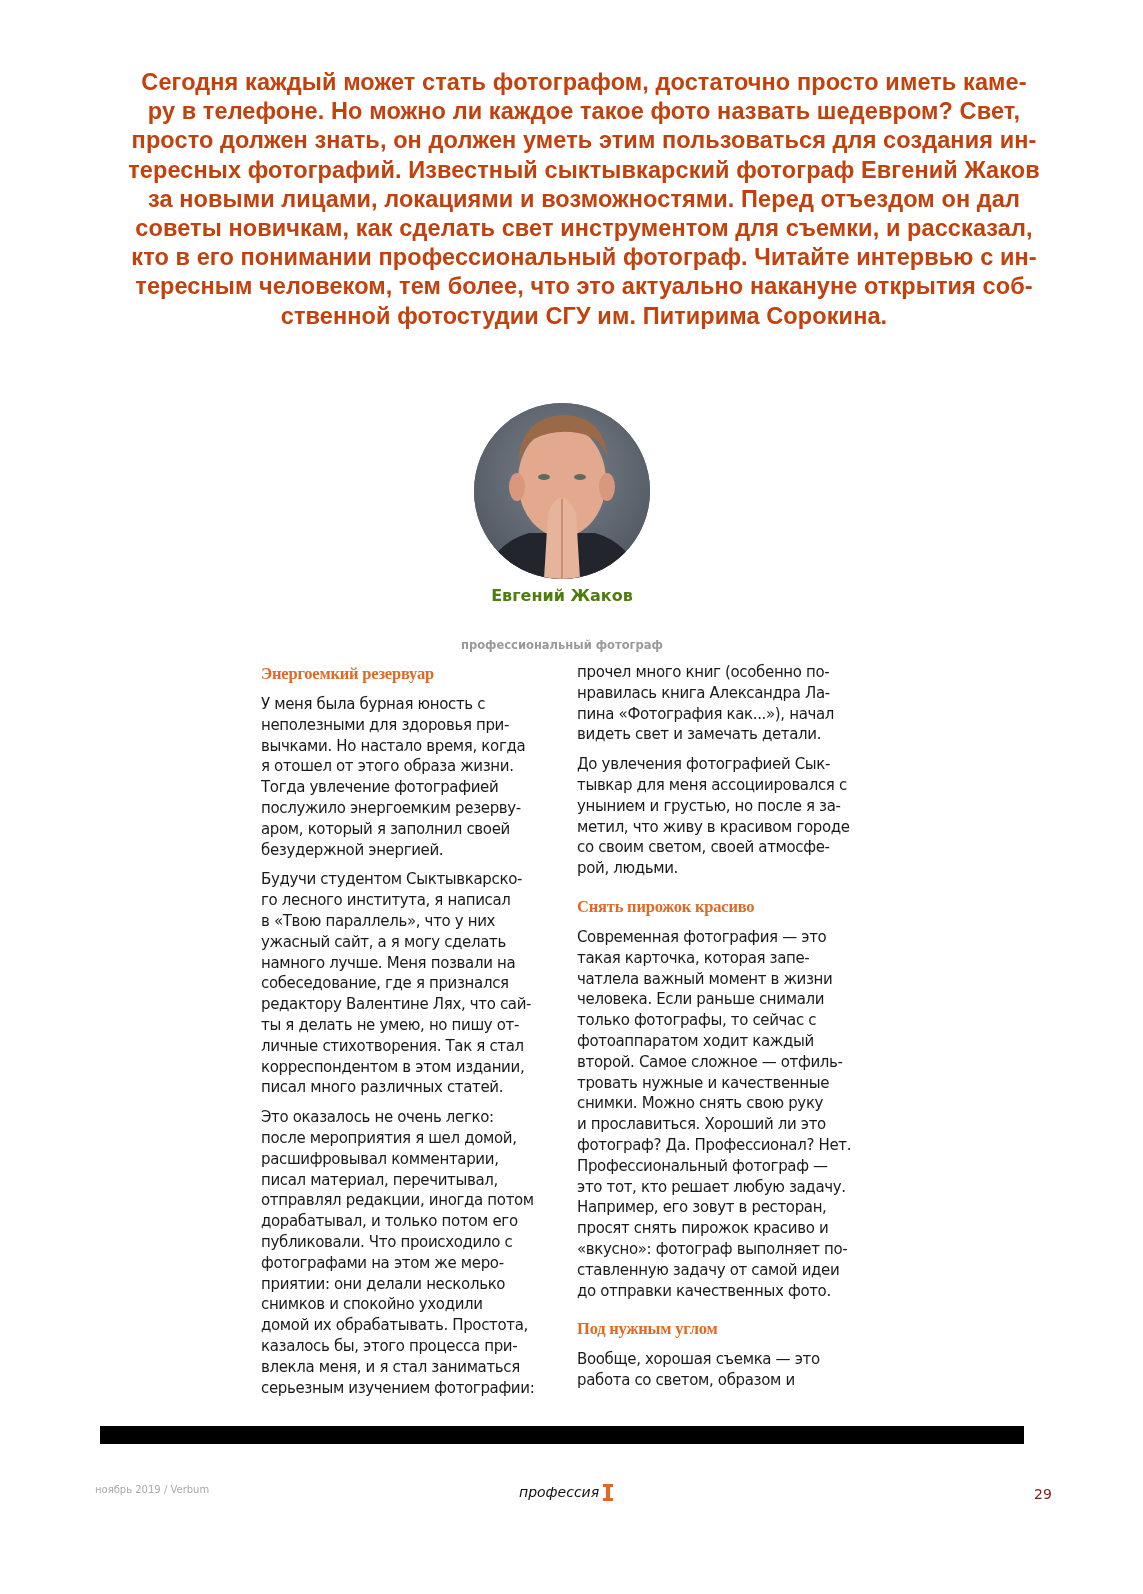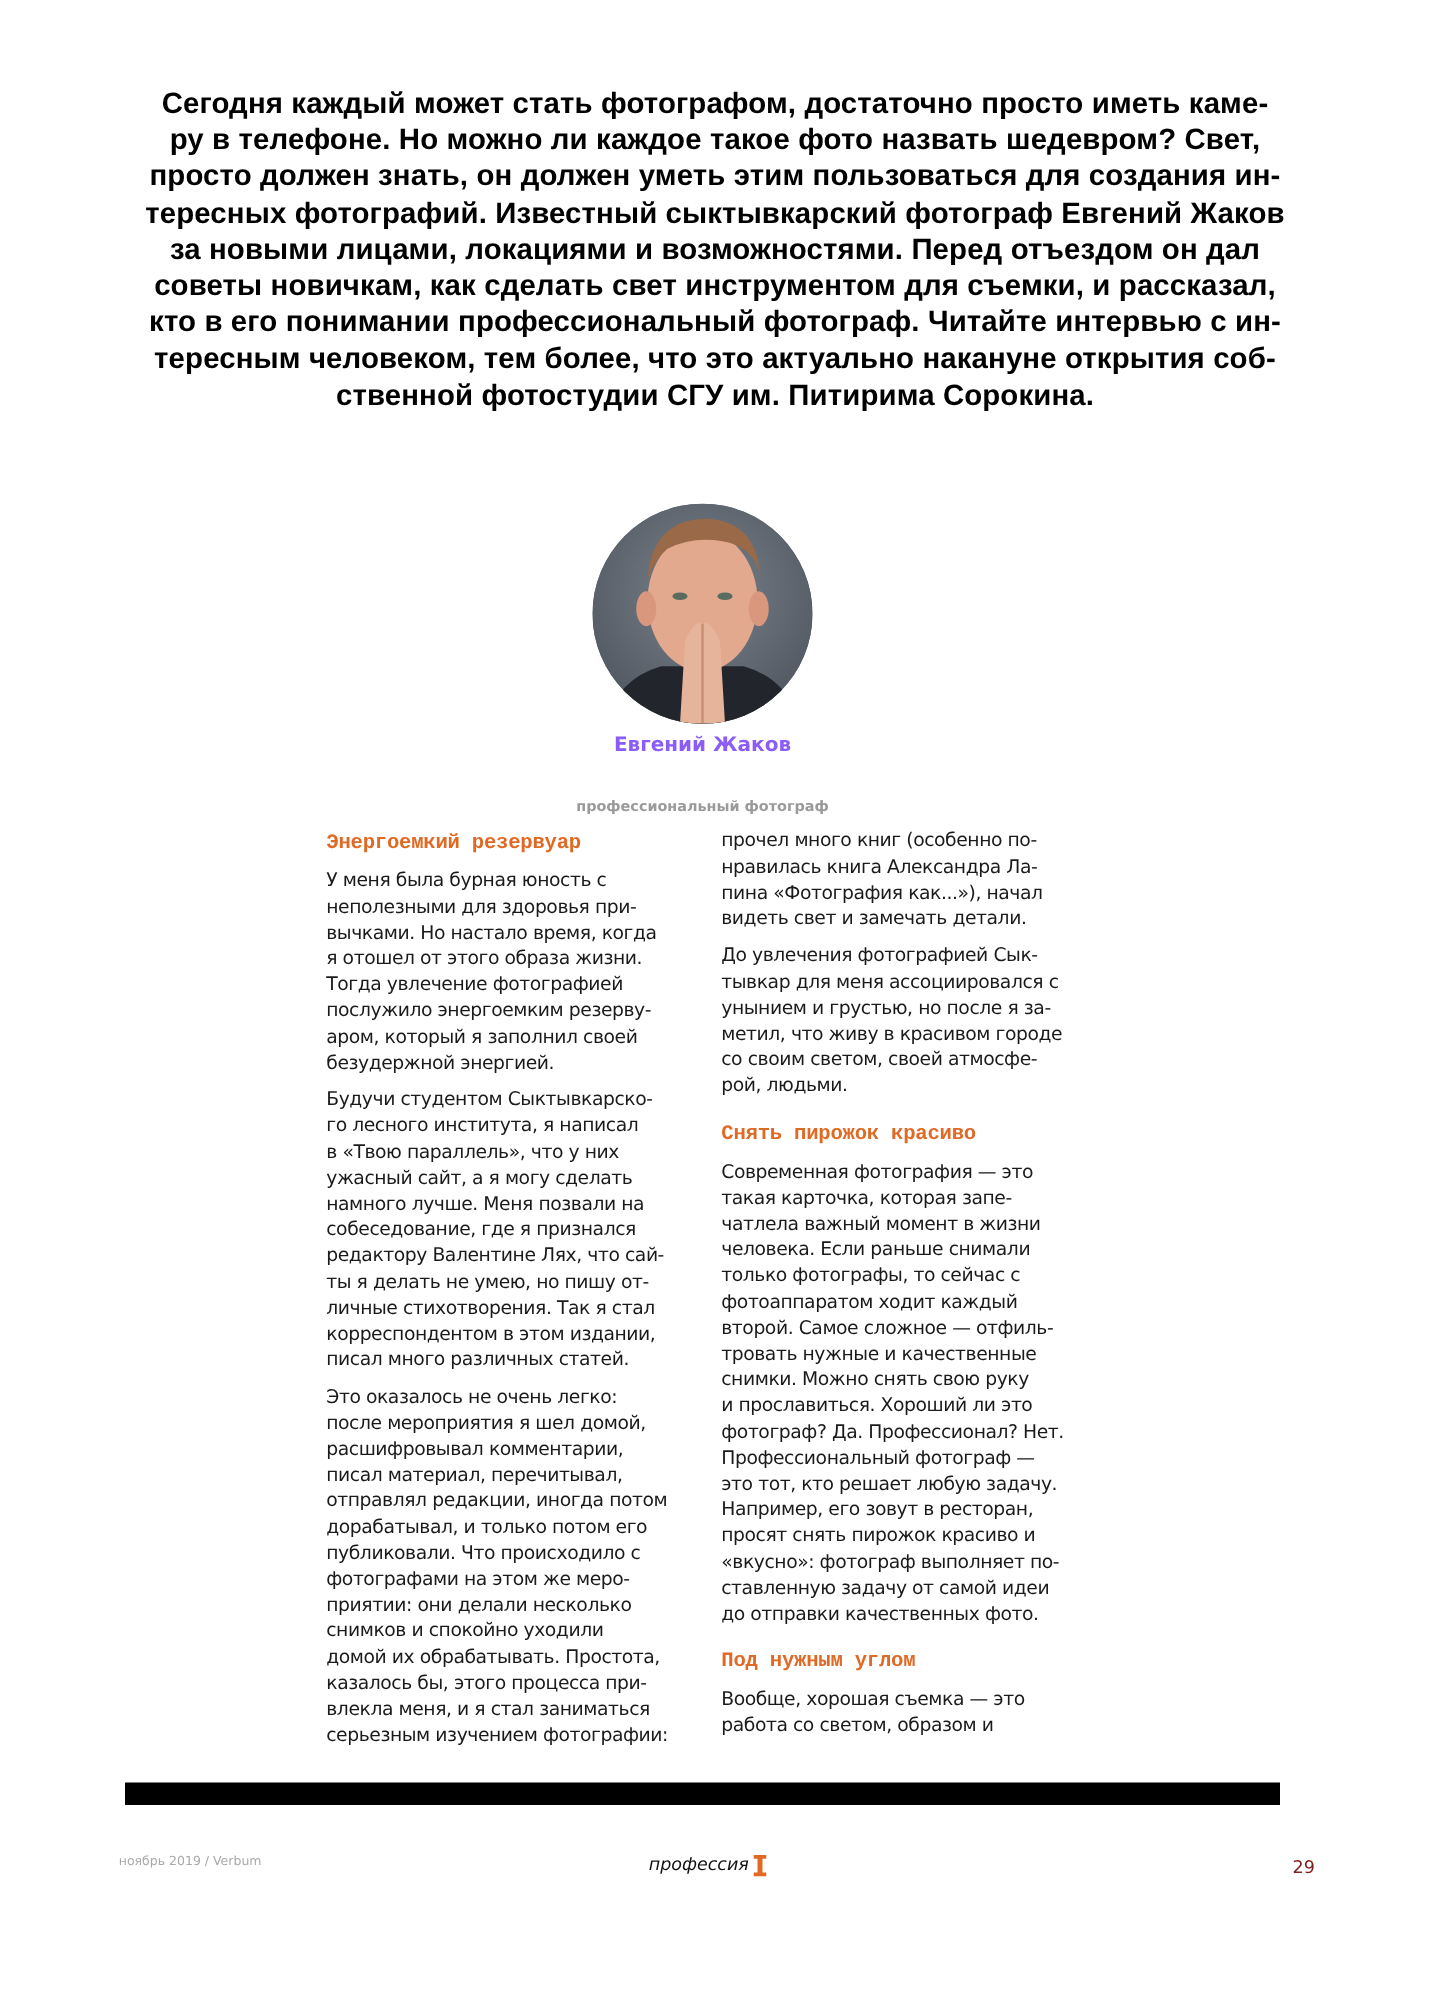--- a/index.html
+++ b/index.html
@@ -1,36 +1,36 @@
 <!DOCTYPE html>
 <html><head>
 <meta charset="utf-8">
 <style>
   html, body { margin: 0; padding: 0; background: #ffffff; }
   body { width: 1143px; height: 1594px; position: relative; overflow: hidden;
          font-family: "DejaVu Sans", "Liberation Sans", sans-serif; color: #1a1a1a; }
-  .lead { position: absolute; left: 112px; top: 68px; width: 920px;
+  .lead { position: absolute; left: 124px; top: 68px; width: 920px;
           font-family: "Liberation Sans", "DejaVu Sans", sans-serif; font-weight: bold;
-          font-size: 23.5px; line-height: 29.2px; text-align: center; color: #000000; letter-spacing: 0.1px; }
+          font-size: 23.5px; line-height: 29.2px; text-align: center; color: #c2410c; letter-spacing: 0.1px; }
   .lead span { display: block; white-space: nowrap; }
   .portrait { position: absolute; left: 474px; top: 403px; width: 176px; height: 176px;
               border-radius: 50%; overflow: hidden; background: #5a626c; }
   .portrait svg { width: 100%; height: 100%; display: block; }
   .person-name { position: absolute; left: 412px; top: 586px; width: 300px; text-align: center;
-                 font-weight: bold; font-size: 16px; color: #8b5cf6; font-family: "DejaVu Sans", sans-serif; }
+                 font-weight: bold; font-size: 16px; color: #4d7c0f; font-family: "DejaVu Sans", sans-serif; }
   .person-role { position: absolute; left: 412px; top: 608px; width: 300px; text-align: center;
                  font-weight: bold; font-size: 11.5px; color: #9a9a9a; font-family: "DejaVu Sans", sans-serif; margin-top: 30px; }
   .col { position: absolute; width: 300px; font-size: 15px; line-height: 20.8px; color: #1a1a1a;
          font-family: "DejaVu Sans", sans-serif; letter-spacing: -0.35px; }
   .col-left { left: 261px; top: 662px; }
   .col-right { left: 577px; top: 662px; }
   .col p { margin: 0 0 9px 0; }
   .col p span { display: block; white-space: nowrap; }
   .col h3 { margin: 0 0 8px 0; font-size: 16.5px; font-weight: bold; color: #e06a25;
-            font-family: Liberation Mono, monospace; letter-spacing: -0.2px; line-height: 24px; }
+            font-family: Liberation Serif, serif; letter-spacing: -0.2px; line-height: 24px; }
   .col h3.sp { margin-top: 16px; }
   .bar { position: absolute; left: 100px; top: 1426px; width: 924px; height: 18px; background: #000; }
   .footer-left { position: absolute; left: 95px; top: 1484px; font-size: 10px; color: #a9a9a9;
                  font-family: "DejaVu Sans", sans-serif; }
   .footer-center { position: absolute; left: 519px; top: 1484px; font-size: 14px; color: #111;
                    font-family: "DejaVu Sans", sans-serif; display: flex; gap: 4px; font-style: italic; }
   .section-marker { display: inline-block; width: 10px; height: 17px; position: relative; }
   .section-marker::before { content: ""; position: absolute; left: 3px; top: 1px; width: 4px; height: 15px; background: #e06a25; }
   .section-marker::after { content: ""; position: absolute; left: 0; top: 0; width: 10px; height: 3px; background: #e06a25; box-shadow: 0 14px 0 #e06a25; }
   .page-number { position: absolute; left: 1034px; top: 1486px; font-size: 14px; color: #7f1d1d;

